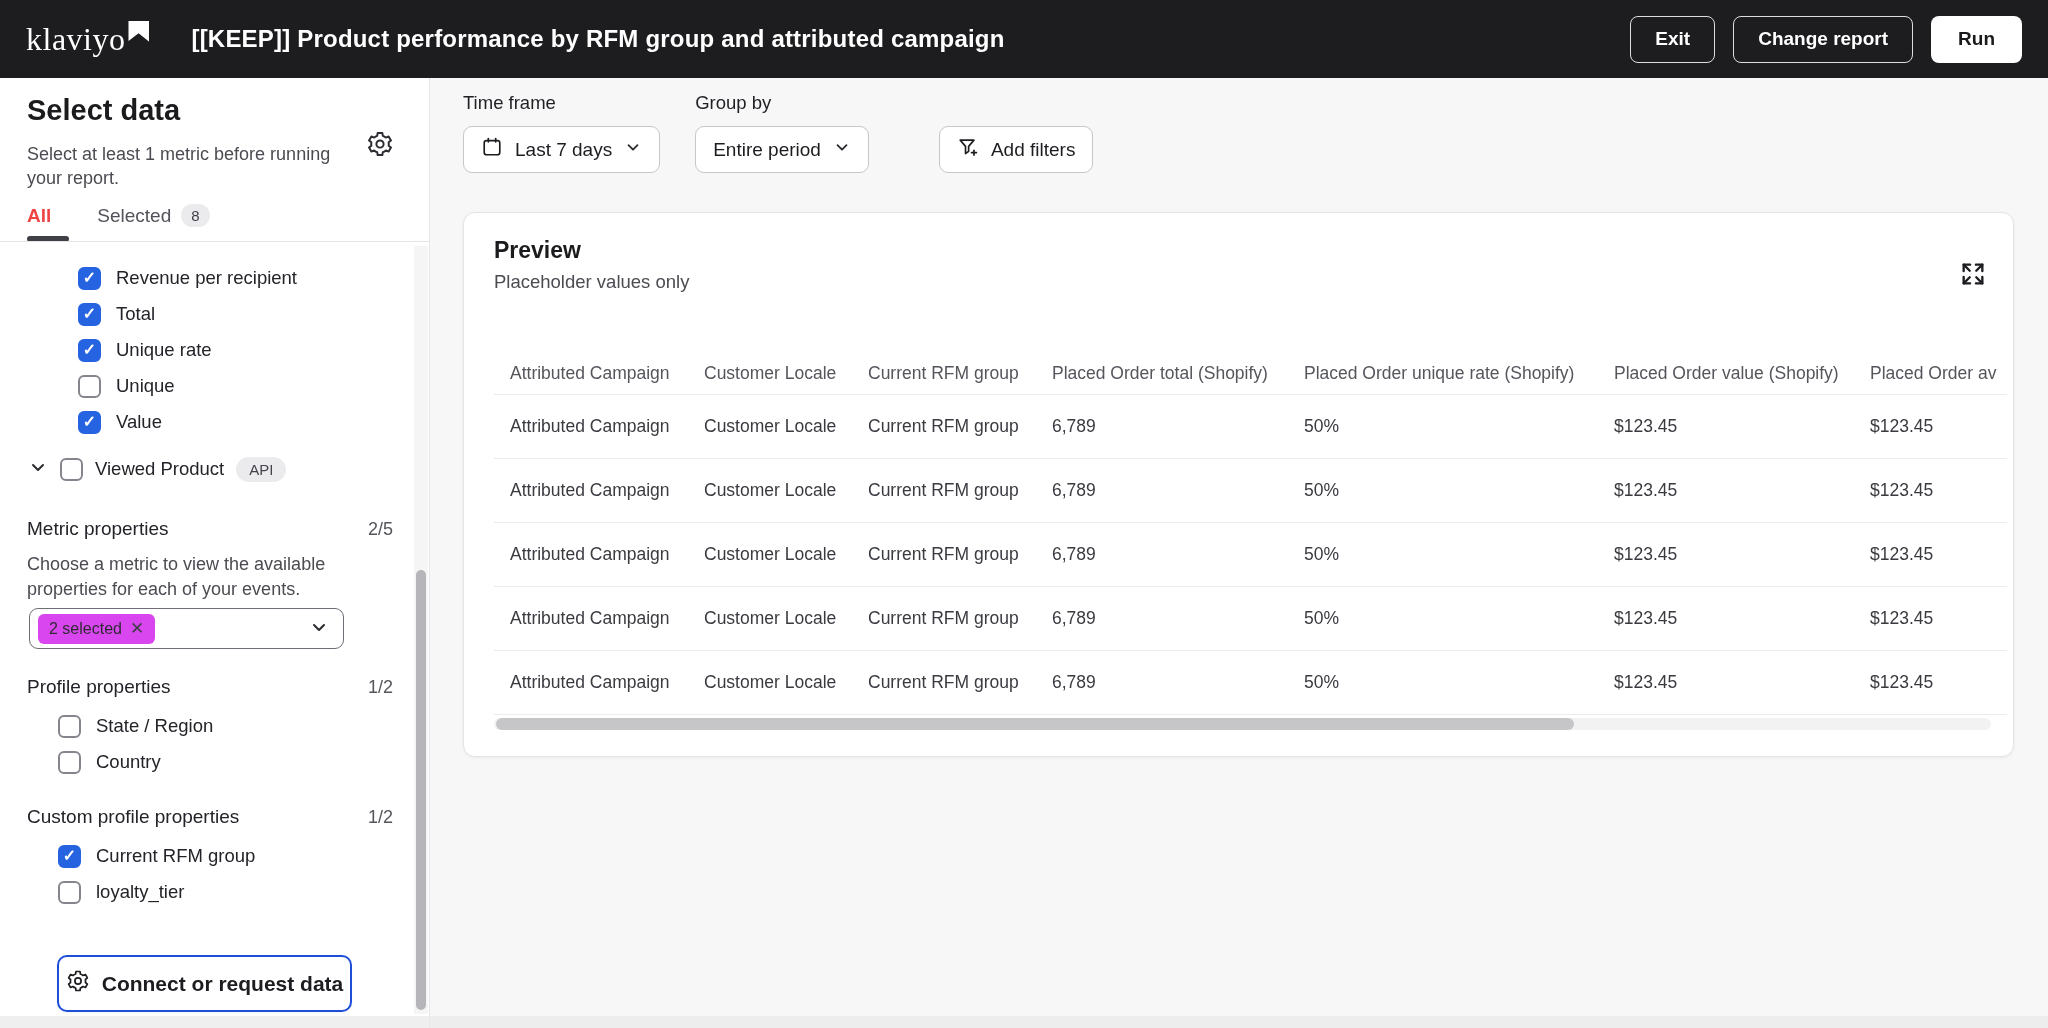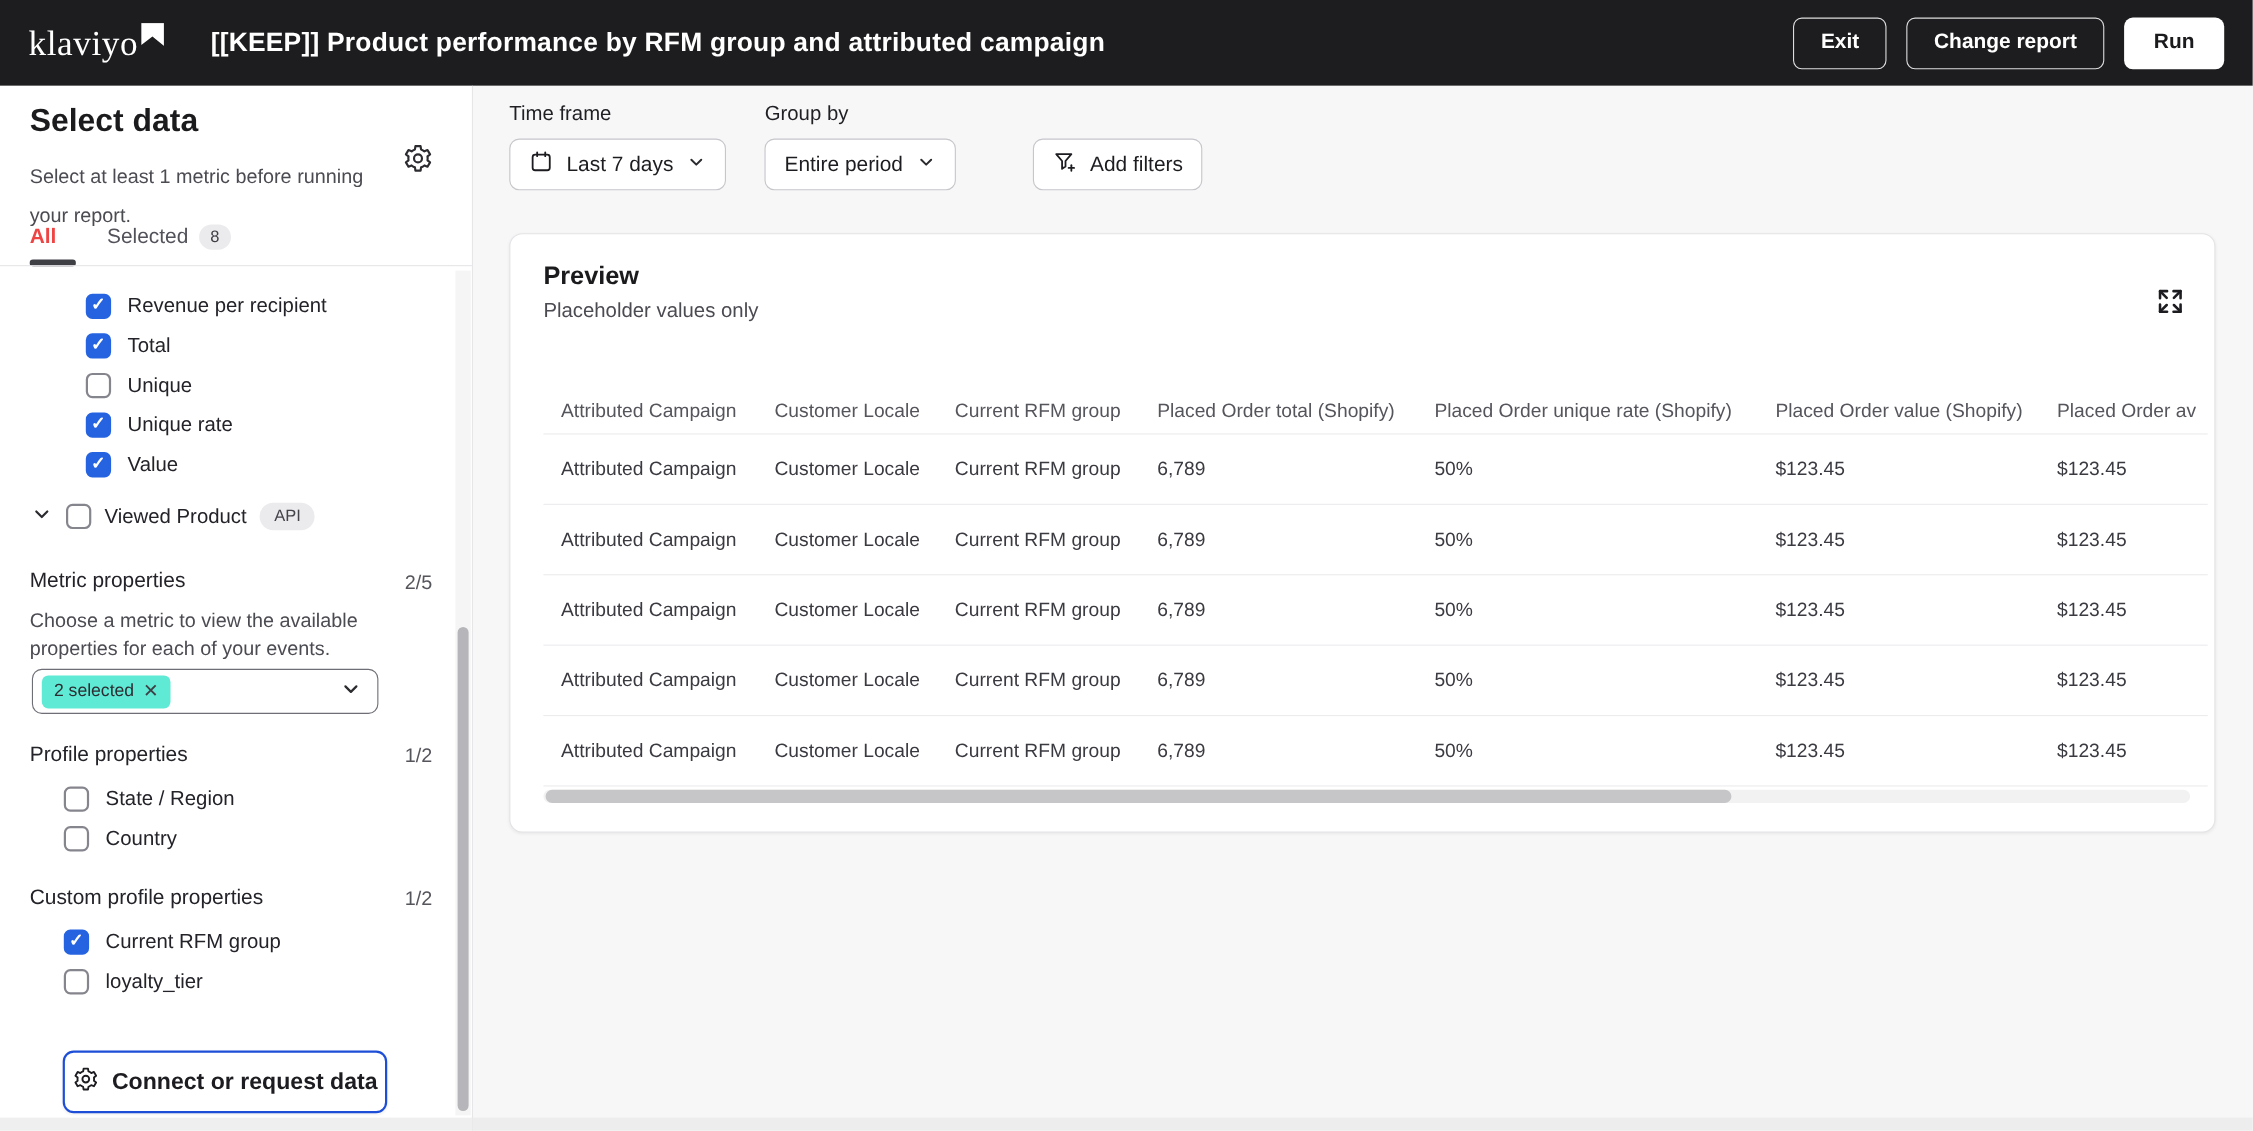--- a/index.html
+++ b/index.html
@@ -20,21 +20,21 @@
             color:#fff; font-size:19px; font-weight:600; padding:0 24px; font-family:inherit; cursor:pointer; }
   .tb-btn.primary { background:#fff; color:#1b1b1d; border:none; padding:0 27px; }
 
   
   .sidebar { position:absolute; left:0; top:78px; width:430px; bottom:0; background:#fff;
              border-right:1px solid #e6e6e8; }
   .sb-track { position:absolute; right:1px; top:168px; bottom:14px; width:14px; background:#f5f5f6; }
   .sb-thumb { position:absolute; right:3px; top:492px; width:10px; height:440px; background:#b6b6ba; border-radius:6px; }
   .sb-title { position:absolute; left:27px; top:16px; font-size:29px; font-weight:700; color:#1b1b1d; }
   .sb-gear { position:absolute; right:34px; top:52px; width:30px; height:30px; background:none; border:none; cursor:pointer; }
-  .sb-sub { position:absolute; left:27px; top:64px; width:335px; font-size:18px; line-height:36px; color:#4b4b52; }
+  .sb-sub { position:absolute; left:27px; top:64px; width:335px; font-size:18px; line-height:24px; color:#4b4b52; }
   .sb-tabs { position:absolute; left:27px; top:126px; display:flex; align-items:center; gap:46px; }
   .sb-tab { font-size:19px; color:#52525a; background:none; border:none; font-family:inherit; cursor:pointer;
             display:flex; align-items:center; gap:10px; }
   .sb-tab.active { color:#ef4444; font-weight:700; }
   .tab-underline { position:absolute; left:27px; top:158px; width:42px; height:6px; border-radius:3px; background:#3f3f46; }
   .sb-tabdivider { position:absolute; left:0; top:163px; width:429px; border-bottom:1px solid #e6e6e8; }
   .count-badge { background:#ebebed; color:#3f3f46; font-size:15px; border-radius:999px; padding:3px 10px; font-weight:400; }
 
   .cb { flex:0 0 auto; width:23px; height:23px; border-radius:6px; border:2px solid #85858d; background:#fff;
         display:inline-flex; align-items:center; justify-content:center; cursor:pointer; }
@@ -48,21 +48,21 @@
   .viewed-row { position:absolute; left:0; top:372px; width:400px; height:38px; display:flex; align-items:center; padding-left:28px; gap:12px; }
   .pill { background:#ebebed; color:#44444b; font-size:15px; border-radius:999px; padding:4px 13px; }
 
   .sb-section-head { position:absolute; left:27px; right:36px; display:flex; justify-content:space-between; align-items:center;gap:16px; }
   .sb-section-title { font-size:19px; color:#232329; }
   .sb-section-count { font-size:18px; color:#55555c; }
   .sb-desc { position:absolute; left:27px; width:335px; font-size:18px; line-height:25px; color:#4b4b52; }
 
   .sb-select { position:absolute; left:29px; top:530px; width:315px; height:41px; border:1px solid #6e6e76; border-radius:9px;
                background:#fff; display:flex; align-items:center; padding:0 14px 0 8px; cursor:pointer; }
-  .chip { background:#5eead4; border-radius:6px; padding:6px 11px; font-size:16px; color:#2c2c32; display:flex; align-items:center; gap:8px; }
+  .chip { background:#d946ef; border-radius:6px; padding:6px 11px; font-size:16px; color:#2c2c32; display:flex; align-items:center; gap:8px; }
   .chip-x { font-size:17px; color:#3f3f46; cursor:pointer; line-height:1; }
   .sb-select .chev { margin-left:auto; }
 
   .p-item { display:flex; align-items:center; gap:15px; height:36px; padding-left:58px; }
 
   .connect-btn { position:absolute; left:57px; top:877px; width:295px; height:57px; border:2px solid #1d4ed8; border-radius:10px;
                  background:#fff; display:flex; align-items:center; justify-content:center; gap:12px;
                  font-size:21px; font-weight:600; color:#1d1d21; font-family:inherit; cursor:pointer; box-shadow:0 1px 2px rgba(0,0,0,0.05); }
 
   
@@ -137,26 +137,26 @@
     <div class="metric-list">
       <div class="m-item">
         <span class="cb checked"></span>
         <span class="m-label">Revenue per recipient</span>
       </div>
       <div class="m-item">
         <span class="cb checked"></span>
         <span class="m-label">Total</span>
       </div>
       <div class="m-item">
+        <span class="cb checked"></span>
+        <span class="m-label">Unique rate</span>
+      </div>
+      <div class="m-item">
         <span class="cb"></span>
         <span class="m-label">Unique</span>
-      </div>
-      <div class="m-item">
-        <span class="cb checked"></span>
-        <span class="m-label">Unique rate</span>
       </div>
       <div class="m-item">
         <span class="cb checked"></span>
         <span class="m-label">Value</span>
       </div>
     </div>
 
     <div class="viewed-row">
       <span class="icon">
         <svg width="20" height="20" viewBox="0 0 20 20" fill="none" stroke="#2b2b30" stroke-width="2" stroke-linecap="round" stroke-linejoin="round">

